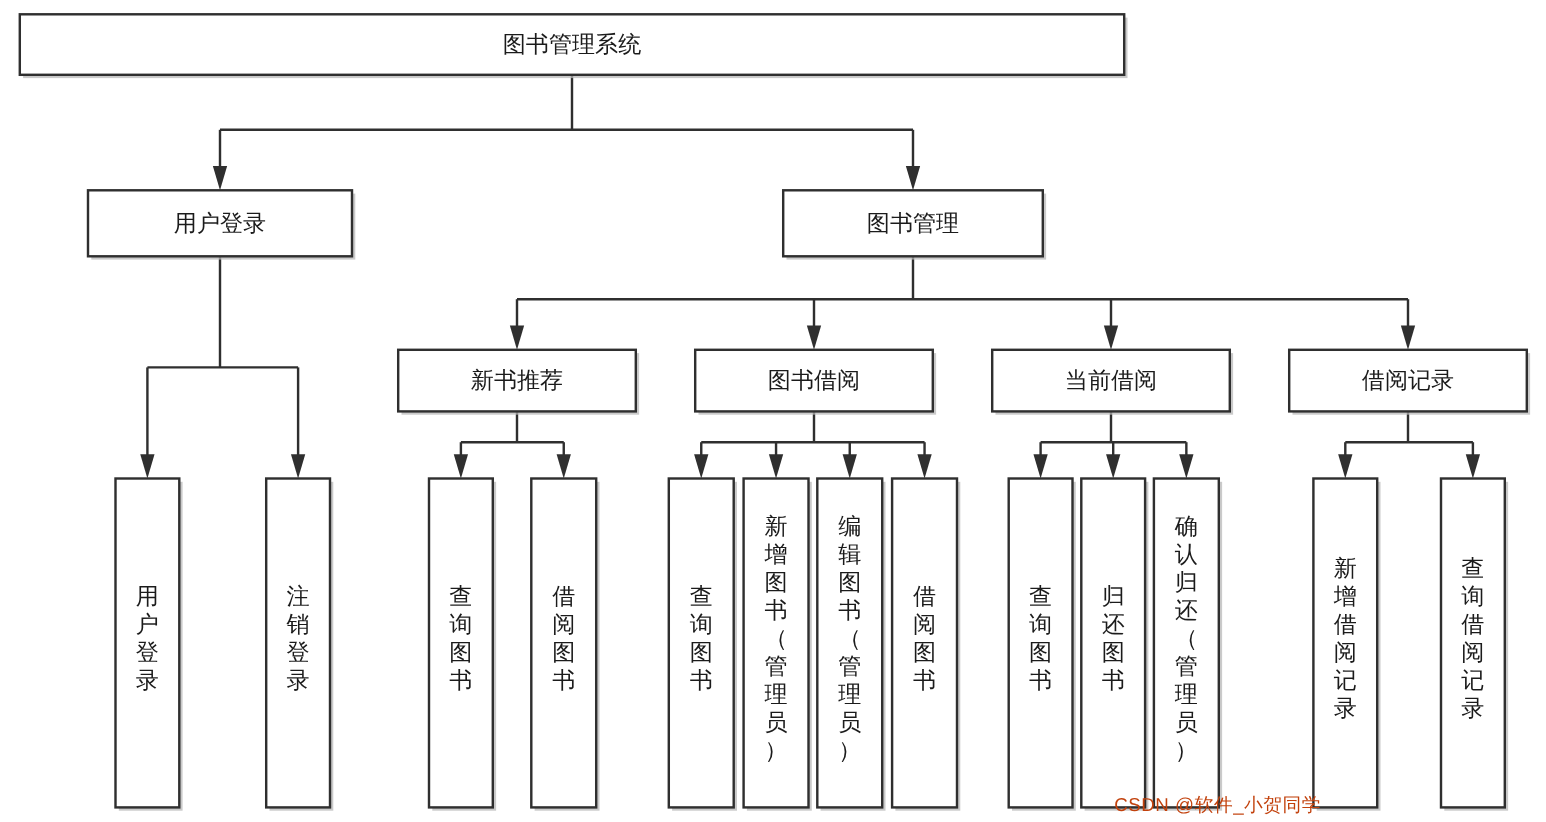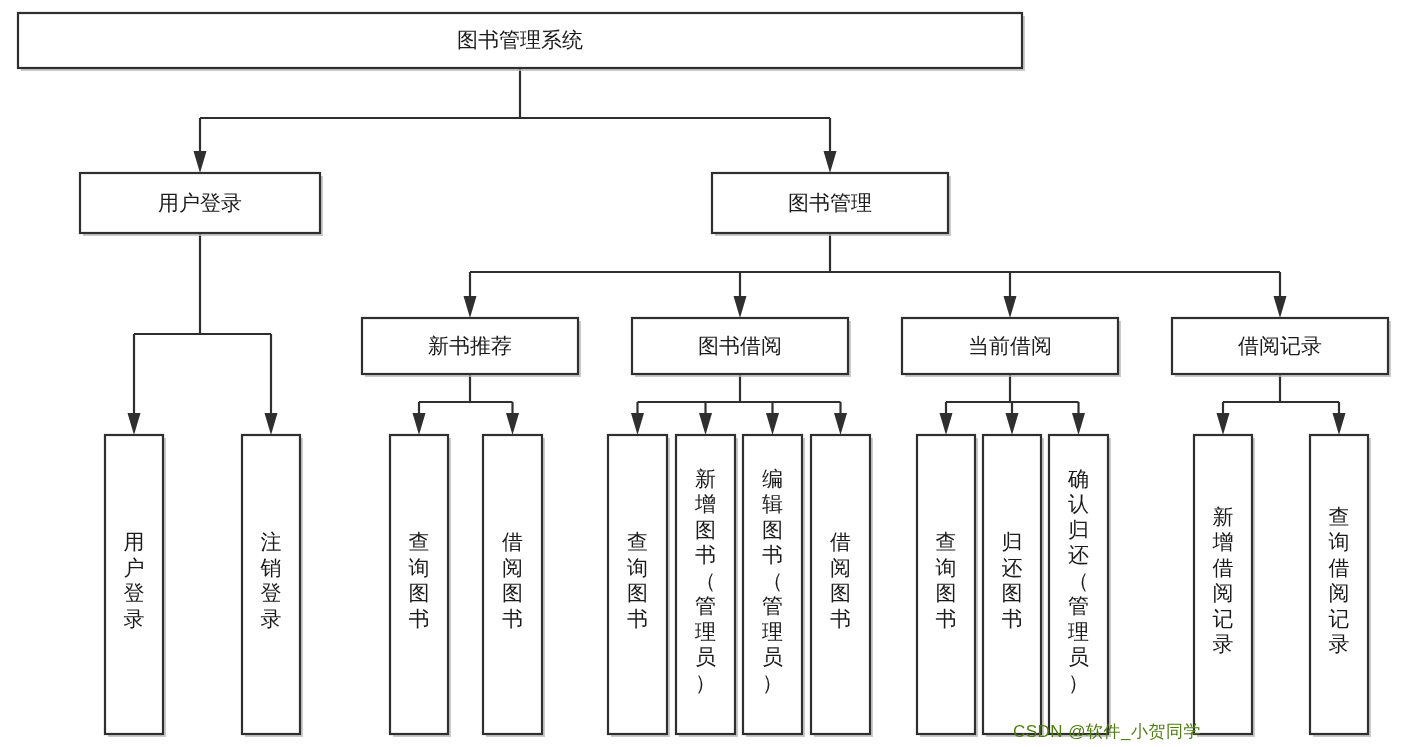--- a/index.html
+++ b/index.html
@@ -58,21 +58,21 @@
     font-size: 21px;
     fill: #1b1b1b;
     text-anchor: middle;
   }
   .watermark-text {
     position: absolute;
     right: 8px;
     bottom: 4px;
     font-family: "Liberation Sans", "DejaVu Sans", sans-serif;
     font-size: 17px;
-    color: #4d7c0f;
+    color: #c2410c;
     white-space: nowrap;
     letter-spacing: 0.5px;
     user-select: none;
   }
 </style>
 </head>
 <body>
 
 <div id="diagram-root">
   <svg id="flowchart" viewBox="0 0 1405 747">

